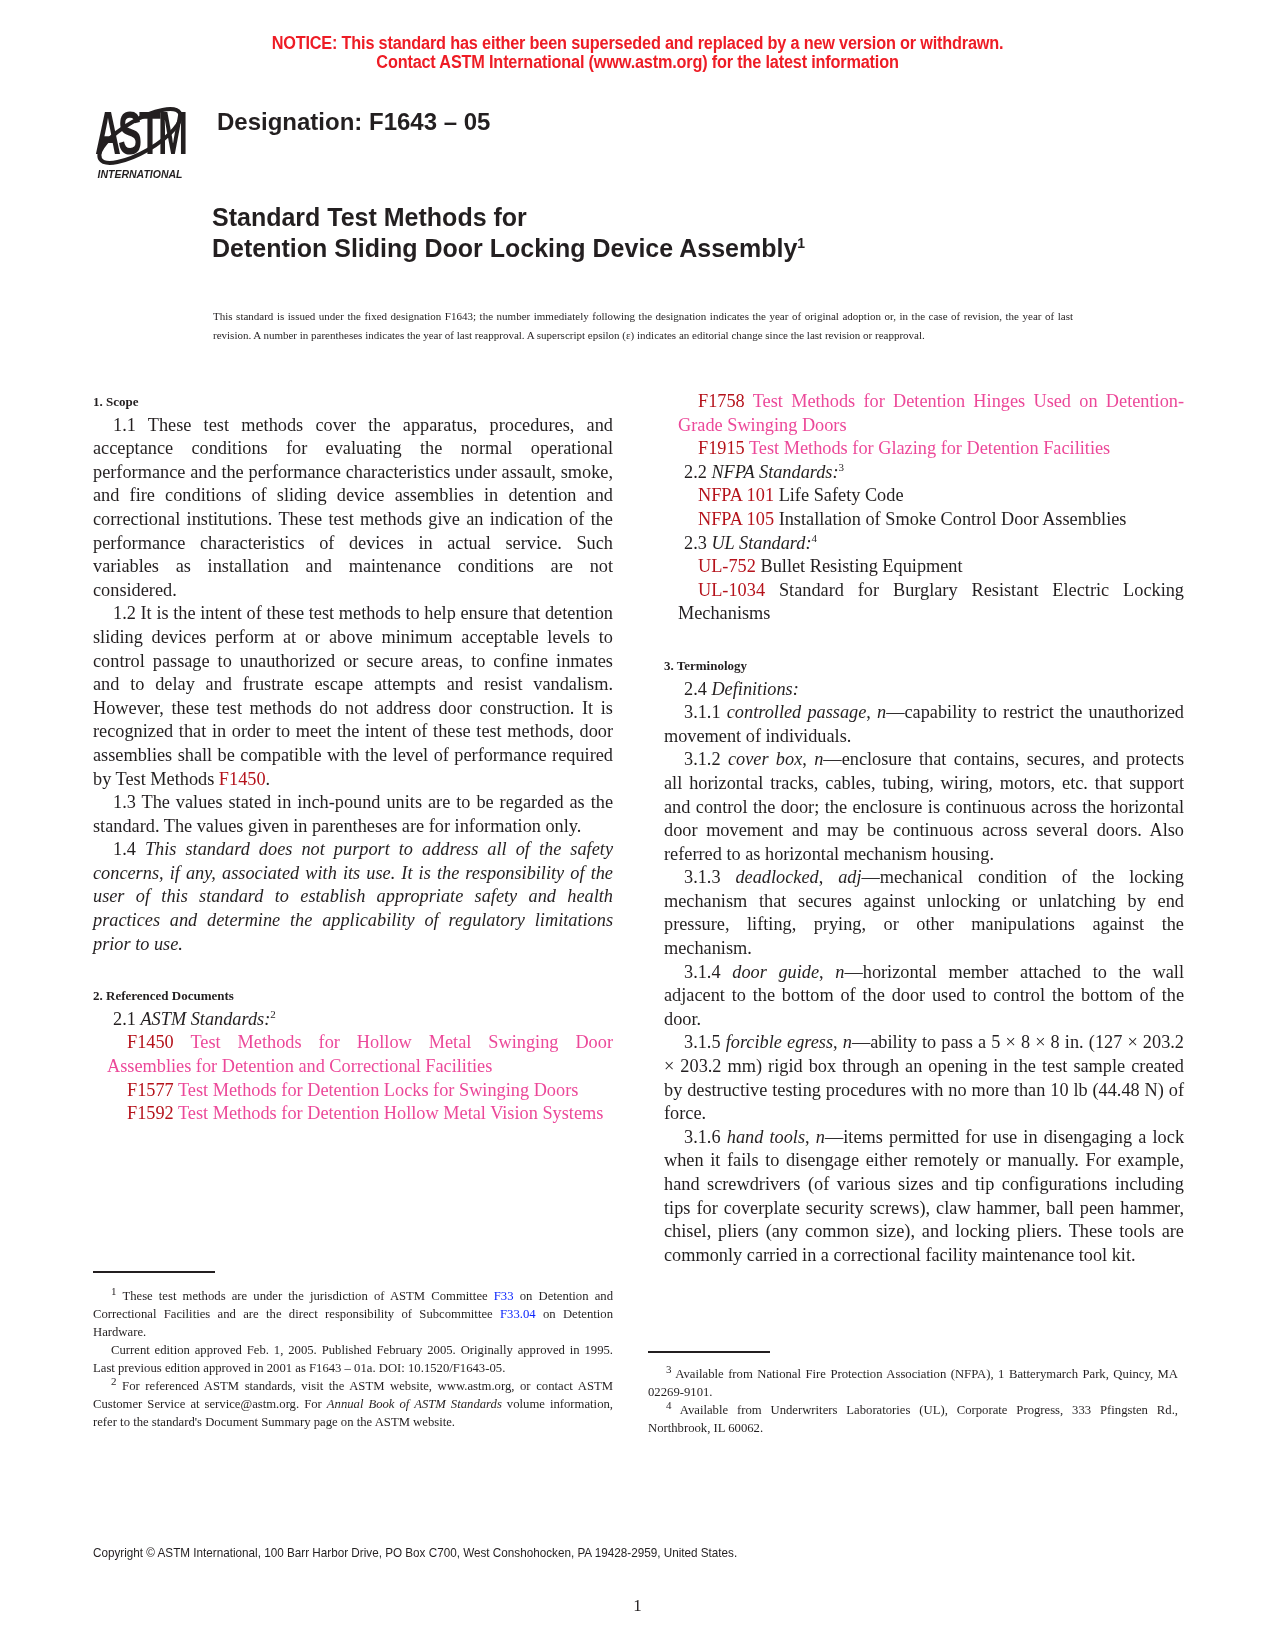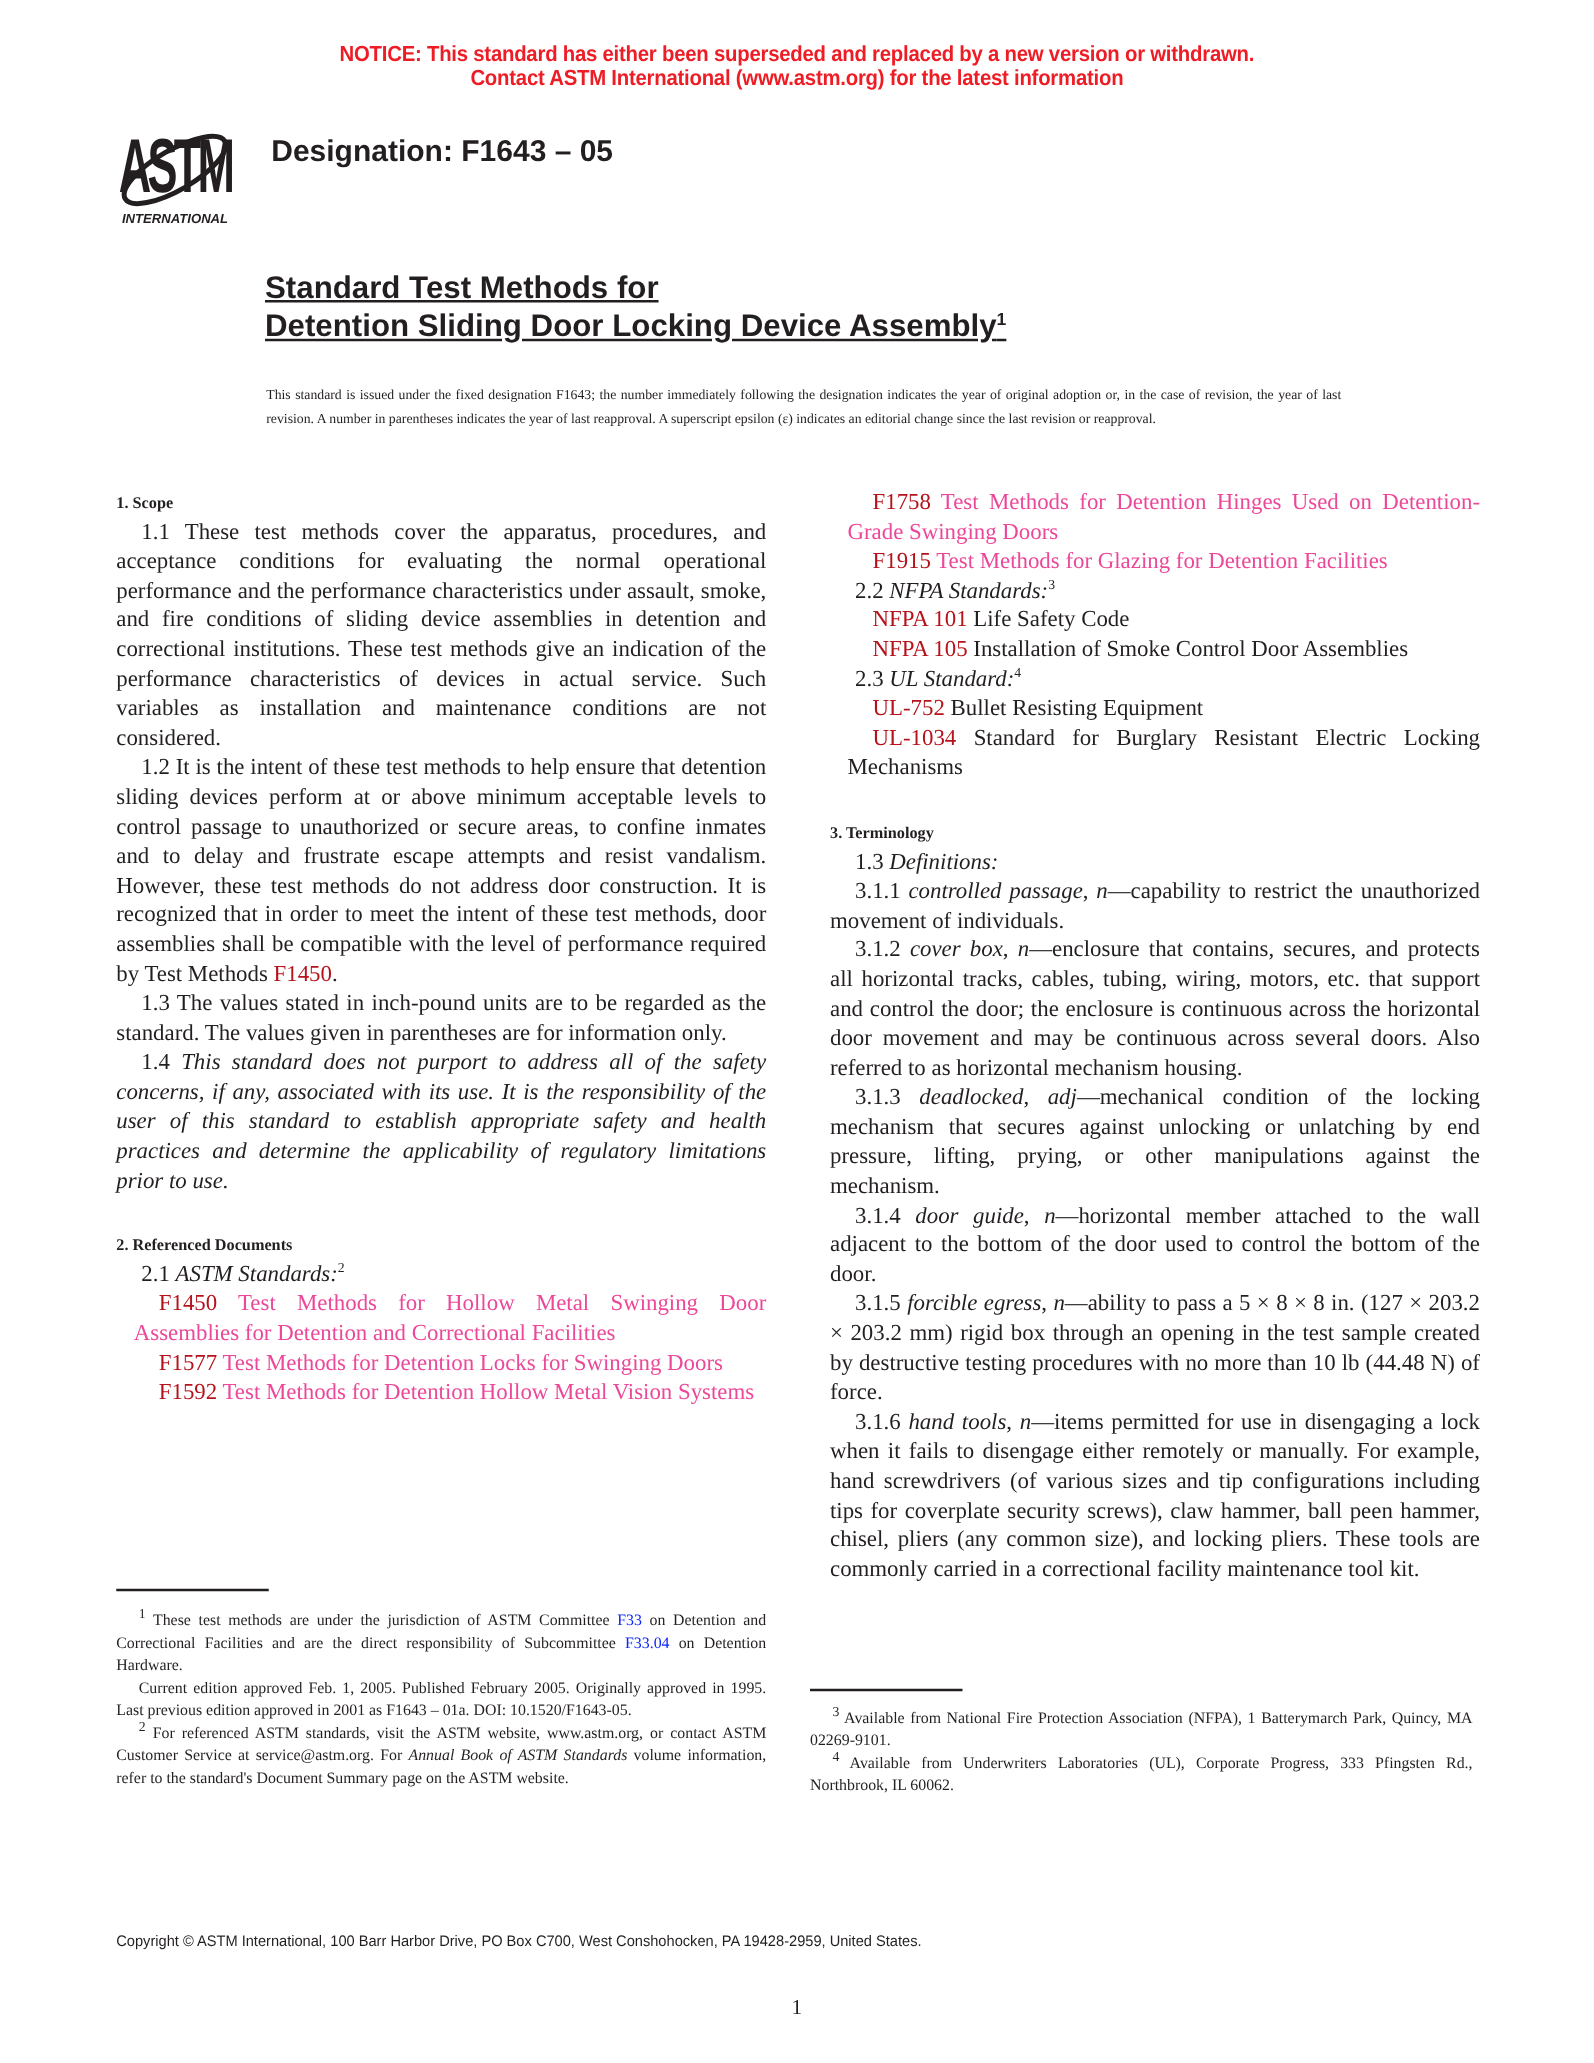--- a/index.html
+++ b/index.html
@@ -3,21 +3,21 @@
 <meta charset="utf-8">
 <style>
   html, body { margin: 0; padding: 0; background: #ffffff; }
   body { width: 1275px; height: 1650px; position: relative; overflow: hidden; color: #231f20; }
   .sans { font-family: "Liberation Sans", sans-serif; }
   .serif { font-family: "Liberation Serif", serif; }
   .abs { position: absolute; }
   .notice { left: 0; width: 1275px; top: 34px; text-align: center; color: #ee1c25; font-weight: bold; font-size: 17.5px; line-height: 19px; letter-spacing: -0.2px; transform: scaleX(0.93); }
   .logo { left: 88px; top: 96px; width: 110px; height: 92px; }
   .designation { left: 217px; top: 108px; font-size: 24px; font-weight: bold; }
-  .title { left: 212px; top: 215px; font-size: 25px; font-weight: bold; line-height: 31px; text-decoration: underline; }
+  .title { left: 212px; top: 202px; font-size: 25px; font-weight: bold; line-height: 31px; }
   .title sup { font-size: 14px; }
   .abstract { left: 213px; top: 307px; width: 860px; font-size: 11px; line-height: 18.5px; text-align: justify; }
   .col { font-size: 18.3px; line-height: 23.6px; }
   .col-left { left: 93px; top: 390px; width: 520px; }
   .col-right { left: 664px; top: 390px; width: 520px; }
   .col p { margin: 0; text-align: justify; text-indent: 20px; }
   .col h2 { margin: 0; font-size: 13px; font-weight: bold; line-height: 23.6px; }
   .col h2.spaced { margin-top: 28px; }
   .ref { padding-left: 14px; text-indent: -14px; margin: 0; text-align: justify; }
   .ref-code { color: #b5121b; }
@@ -87,21 +87,21 @@
   <p class="ref"><span class="ref-code">F1758</span> <span class="ref-title">Test Methods for Detention Hinges Used on Detention-Grade Swinging Doors</span></p>
   <p class="ref"><span class="ref-code">F1915</span> <span class="ref-title">Test Methods for Glazing for Detention Facilities</span></p>
   <p><span>2.2  </span><span class="em">NFPA Standards:</span><sup>3</sup></p>
   <p class="ref"><span class="ref-code">NFPA 101</span> <span class="ref-plain">Life Safety Code</span></p>
   <p class="ref"><span class="ref-code">NFPA 105</span> <span class="ref-plain">Installation of Smoke Control Door Assemblies</span></p>
   <p><span>2.3  </span><span class="em">UL Standard:</span><sup>4</sup></p>
   <p class="ref"><span class="ref-code">UL-752</span> <span class="ref-plain">Bullet Resisting Equipment</span></p>
   <p class="ref"><span class="ref-code">UL-1034</span> <span class="ref-plain">Standard for Burglary Resistant Electric Locking Mechanisms</span></p>
 
   <h2 class="spaced">3.  Terminology</h2>
-  <p><span>1.3  </span><span class="em">Definitions:</span></p>
+  <p><span>2.4  </span><span class="em">Definitions:</span></p>
   <p><span>3.1.1  </span><span class="em">controlled passage</span>, <span class="em">n</span>—<span>capability to restrict the unauthorized movement of individuals.</span></p>
   <p><span>3.1.2  </span><span class="em">cover box</span>, <span class="em">n</span>—<span>enclosure that contains, secures, and protects all horizontal tracks, cables, tubing, wiring, motors, etc. that support and control the door; the enclosure is continuous across the horizontal door movement and may be continuous across several doors. Also referred to as horizontal mechanism housing.</span></p>
   <p><span>3.1.3  </span><span class="em">deadlocked</span>, <span class="em">adj</span>—<span>mechanical condition of the locking mechanism that secures against unlocking or unlatching by end pressure, lifting, prying, or other manipulations against the mechanism.</span></p>
   <p><span>3.1.4  </span><span class="em">door guide</span>, <span class="em">n</span>—<span>horizontal member attached to the wall adjacent to the bottom of the door used to control the bottom of the door.</span></p>
   <p><span>3.1.5  </span><span class="em">forcible egress</span>, <span class="em">n</span>—<span>ability to pass a 5 × 8 × 8 in. (127 × 203.2 × 203.2 mm) rigid box through an opening in the test sample created by destructive testing procedures with no more than 10 lb (44.48 N) of force.</span></p>
   <p><span>3.1.6  </span><span class="em">hand tools</span>, <span class="em">n</span>—<span>items permitted for use in disengaging a lock when it fails to disengage either remotely or manually. For example, hand screwdrivers (of various sizes and tip configurations including tips for coverplate security screws), claw hammer, ball peen hammer, chisel, pliers (any common size), and locking pliers. These tools are commonly carried in a correctional facility maintenance tool kit.</span></p>
 </div>
 
 <div class="abs fn fn-right serif">
   <div class="rule"></div>

